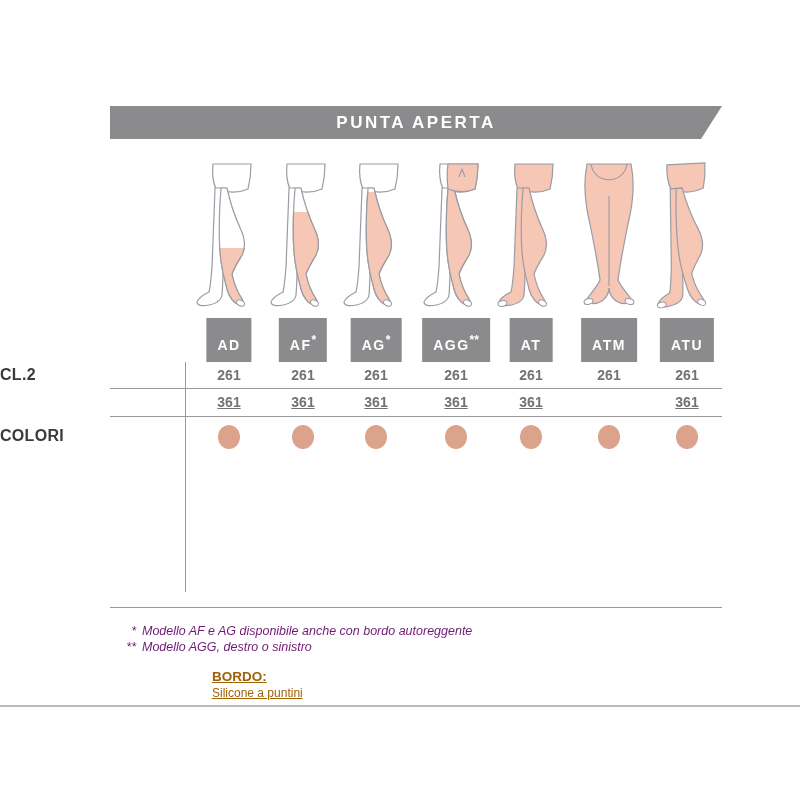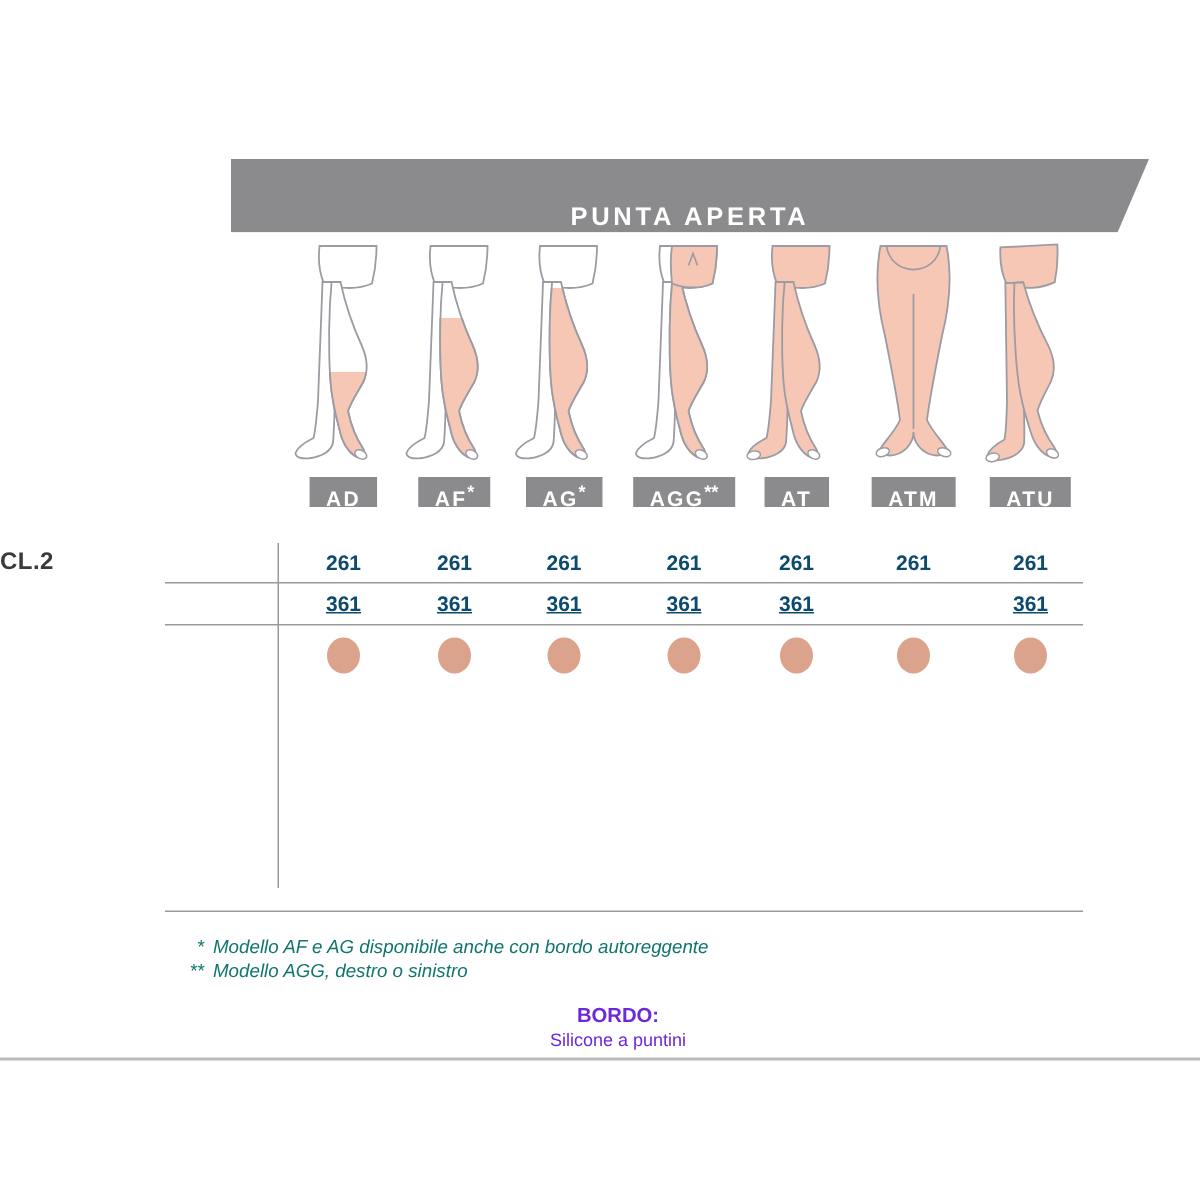--- a/index.html
+++ b/index.html
@@ -1,52 +1,52 @@
 <!DOCTYPE html>
 <html style="--banner_bg: #8b8b8e; --label_bg: #8b8b8e; --dot: #dca38c; --stocking: #f5c7b4; --outline: #9b9ba4; --line: #9a9a9a; --light_line: #b9bcbe;"><head>
 <meta charset="utf-8">
 <style>
   html,body{margin:0;padding:0;background:#fff;}
   #canvas{position:relative;width:800px;height:800px;background:#ffffff;overflow:hidden;
           font-family:"Liberation Sans", sans-serif;color:#39393b;}
 
   
-  .banner{position:absolute;left:110px;top:106px;width:612px;height:49px;
-          background:var(--banner_bg);display:flex;align-items:flex-end;justify-content:center;
-          clip-path:polygon(0 0,100% 0,calc(100% - 21px) 100%,0 100%);margin-left:44px;}
+  .banner{position:absolute;left:110px;top:106px;width:612px;height:33px;
+          background:var(--banner_bg);display:flex;align-items:center;justify-content:center;
+          clip-path:polygon(0 0,100% 0,calc(100% - 21px) 100%,0 100%);}
   .banner span{color:#fff;font-weight:700;font-size:17px;letter-spacing:2.5px;}
 
   
   .col{position:absolute;top:0;width:0;}
   .col .fig{position:absolute;top:162px;left:-38px;width:76px;height:150px;}
   .col .tag{position:absolute;top:318px;left:0;transform:translateX(-50%);
             background:var(--label_bg);color:#fff;font-weight:700;font-size:14px;
-            letter-spacing:1.5px;height:20px;line-height:20px;padding:0 11px;white-space:nowrap;}
+            letter-spacing:1.5px;height:20px;line-height:20px;padding:12px 11px;white-space:nowrap;}
   .col .tag sup{font-size:12px;letter-spacing:0;}
   .col .val{position:absolute;left:0;transform:translateX(-50%);font-size:14px;font-weight:700;
-            color:#0c4a6e;height:20px;line-height:20px;white-space:nowrap;}
+            color:#737373;height:20px;line-height:20px;white-space:nowrap;}
   .col .v2{top:365px;} .col .v3{top:392px;text-decoration:underline;}
   .col .dot{position:absolute;top:425px;left:0;transform:translateX(-50%);
             width:22px;height:24px;border-radius:50%;background:var(--dot);}
 
   
   .rowhead{position:absolute;left:0;width:176px;text-align:left;font-weight:700;
            font-size:16px;color:#3a3a3c;height:20px;line-height:20px;letter-spacing:.3px;}
   .vline{position:absolute;left:185px;top:362px;width:1px;height:230px;background:var(--line);}
   .hline{position:absolute;left:110px;width:612px;height:1px;background:var(--line);}
   .hl1{top:388px;} .hl2{top:416px;} .hl3{top:607px;}
   .bottomline{position:absolute;left:0;top:705px;width:800px;height:2px;background:var(--light_line);}
 
   
-  .foot{position:absolute;left:118px;top:623px;font-style:italic;font-size:12.5px;color:#0f766e;}
+  .foot{position:absolute;left:118px;top:623px;font-style:italic;font-size:12.5px;color:#701a75;}
   .fline{height:16px;line-height:16px;}
   .fm{display:inline-block;width:18px;text-align:right;margin-right:6px;}
 
   
-  .bordo{position:absolute;left:212px;top:668px;width:400px;text-align:center;color:#6d28d9;}
+  .bordo{position:absolute;left:212px;top:668px;width:400px;text-align:left;color:#a16207;text-decoration:underline;}
   .bordo .bl{font-weight:700;font-size:13.5px;height:17px;line-height:17px;}
   .bordo .bv{font-size:12px;height:17px;line-height:17px;}
 
   
   svg .base{fill:#ffffff;stroke:var(--outline);stroke-width:1.2;}
   svg .fill{fill:var(--stocking);stroke:var(--outline);stroke-width:1.2;}
   svg .toe{fill:#ffffff;stroke:var(--outline);stroke-width:1;}
   svg .seam{fill:none;stroke:var(--outline);stroke-width:1.1;}
 </style>
 </head>
@@ -192,20 +192,21 @@
         </g>
       </svg>
     </div>
     <div class="tag"><span>ATU</span><sup></sup></div>
     <div class="val v2">261</div>
     <div class="val v3">361</div>
     <div class="dot"></div>
   </div>
 
   <div class="rowhead" style="top:365px">CL.2</div>
+  <div class="rowhead" style="top:426px">COLORI</div>
   <div class="vline"></div>
   <div class="hline hl1"></div>
   <div class="hline hl2"></div>
   <div class="hline hl3"></div>
   <div class="bottomline"></div>
 
   <div class="foot">
     <div class="fline">
       <span class="fm">*</span><span>Modello AF e AG disponibile anche con bordo autoreggente</span>
     </div>

